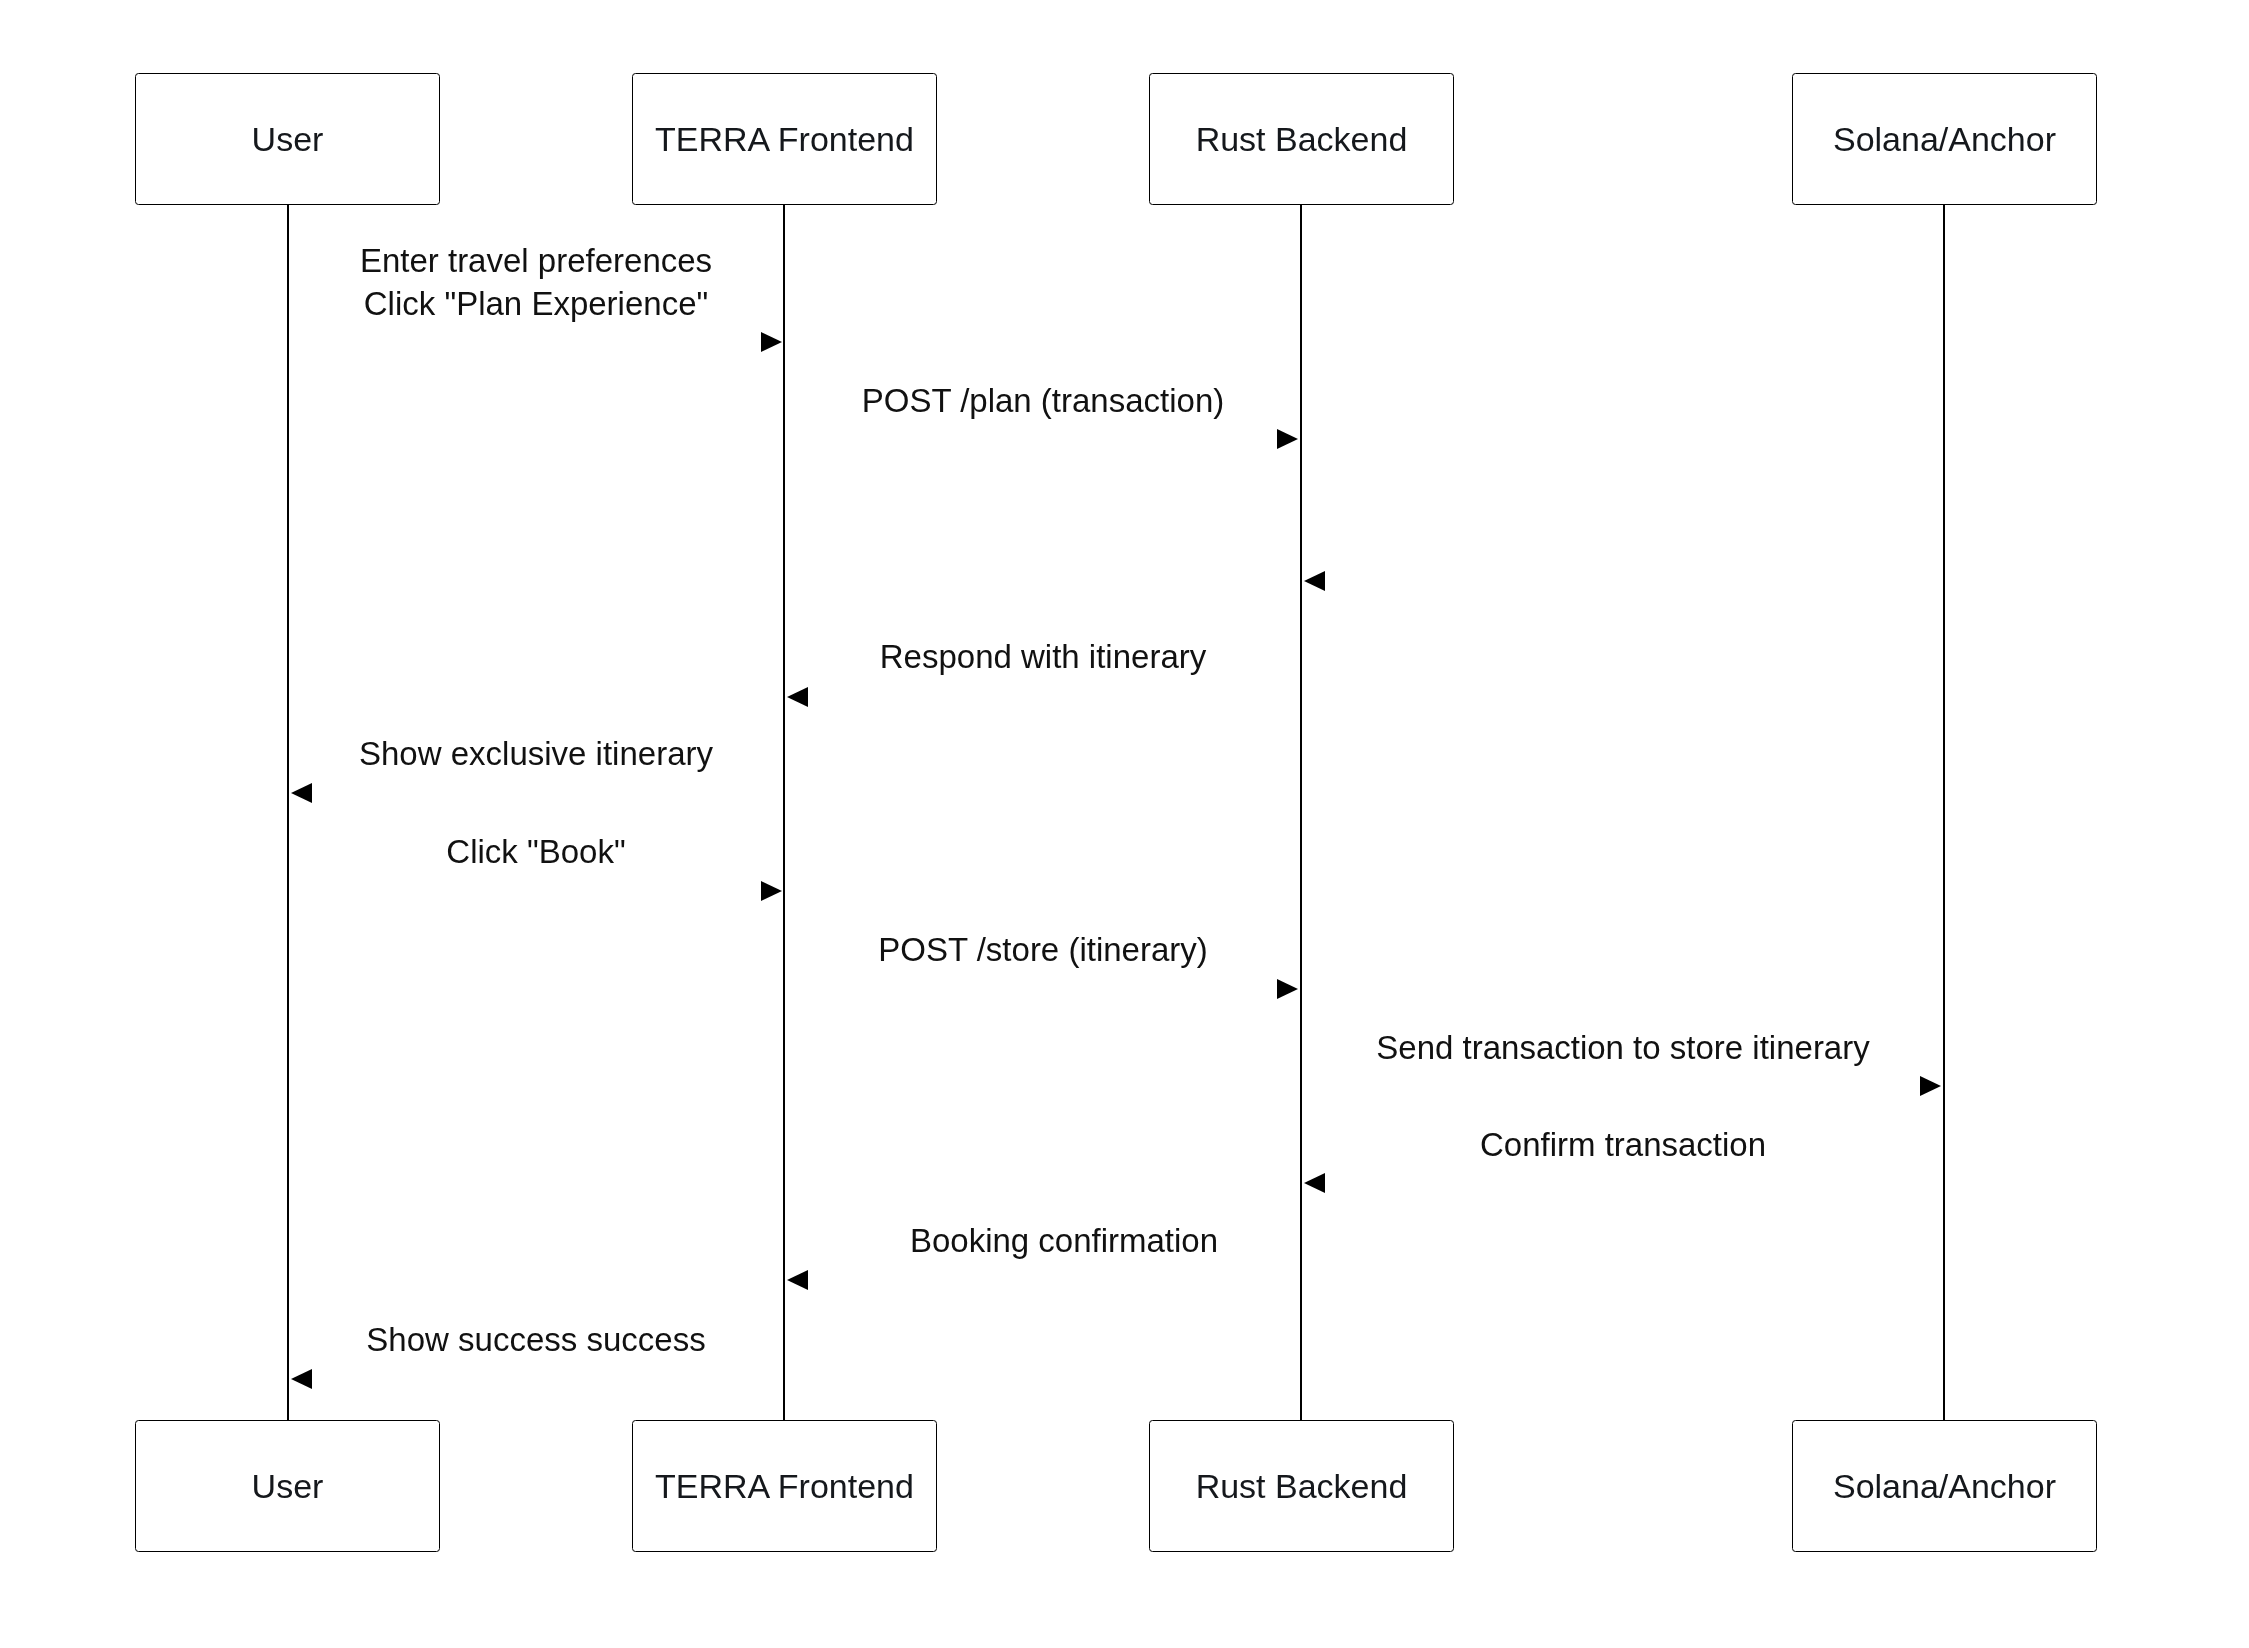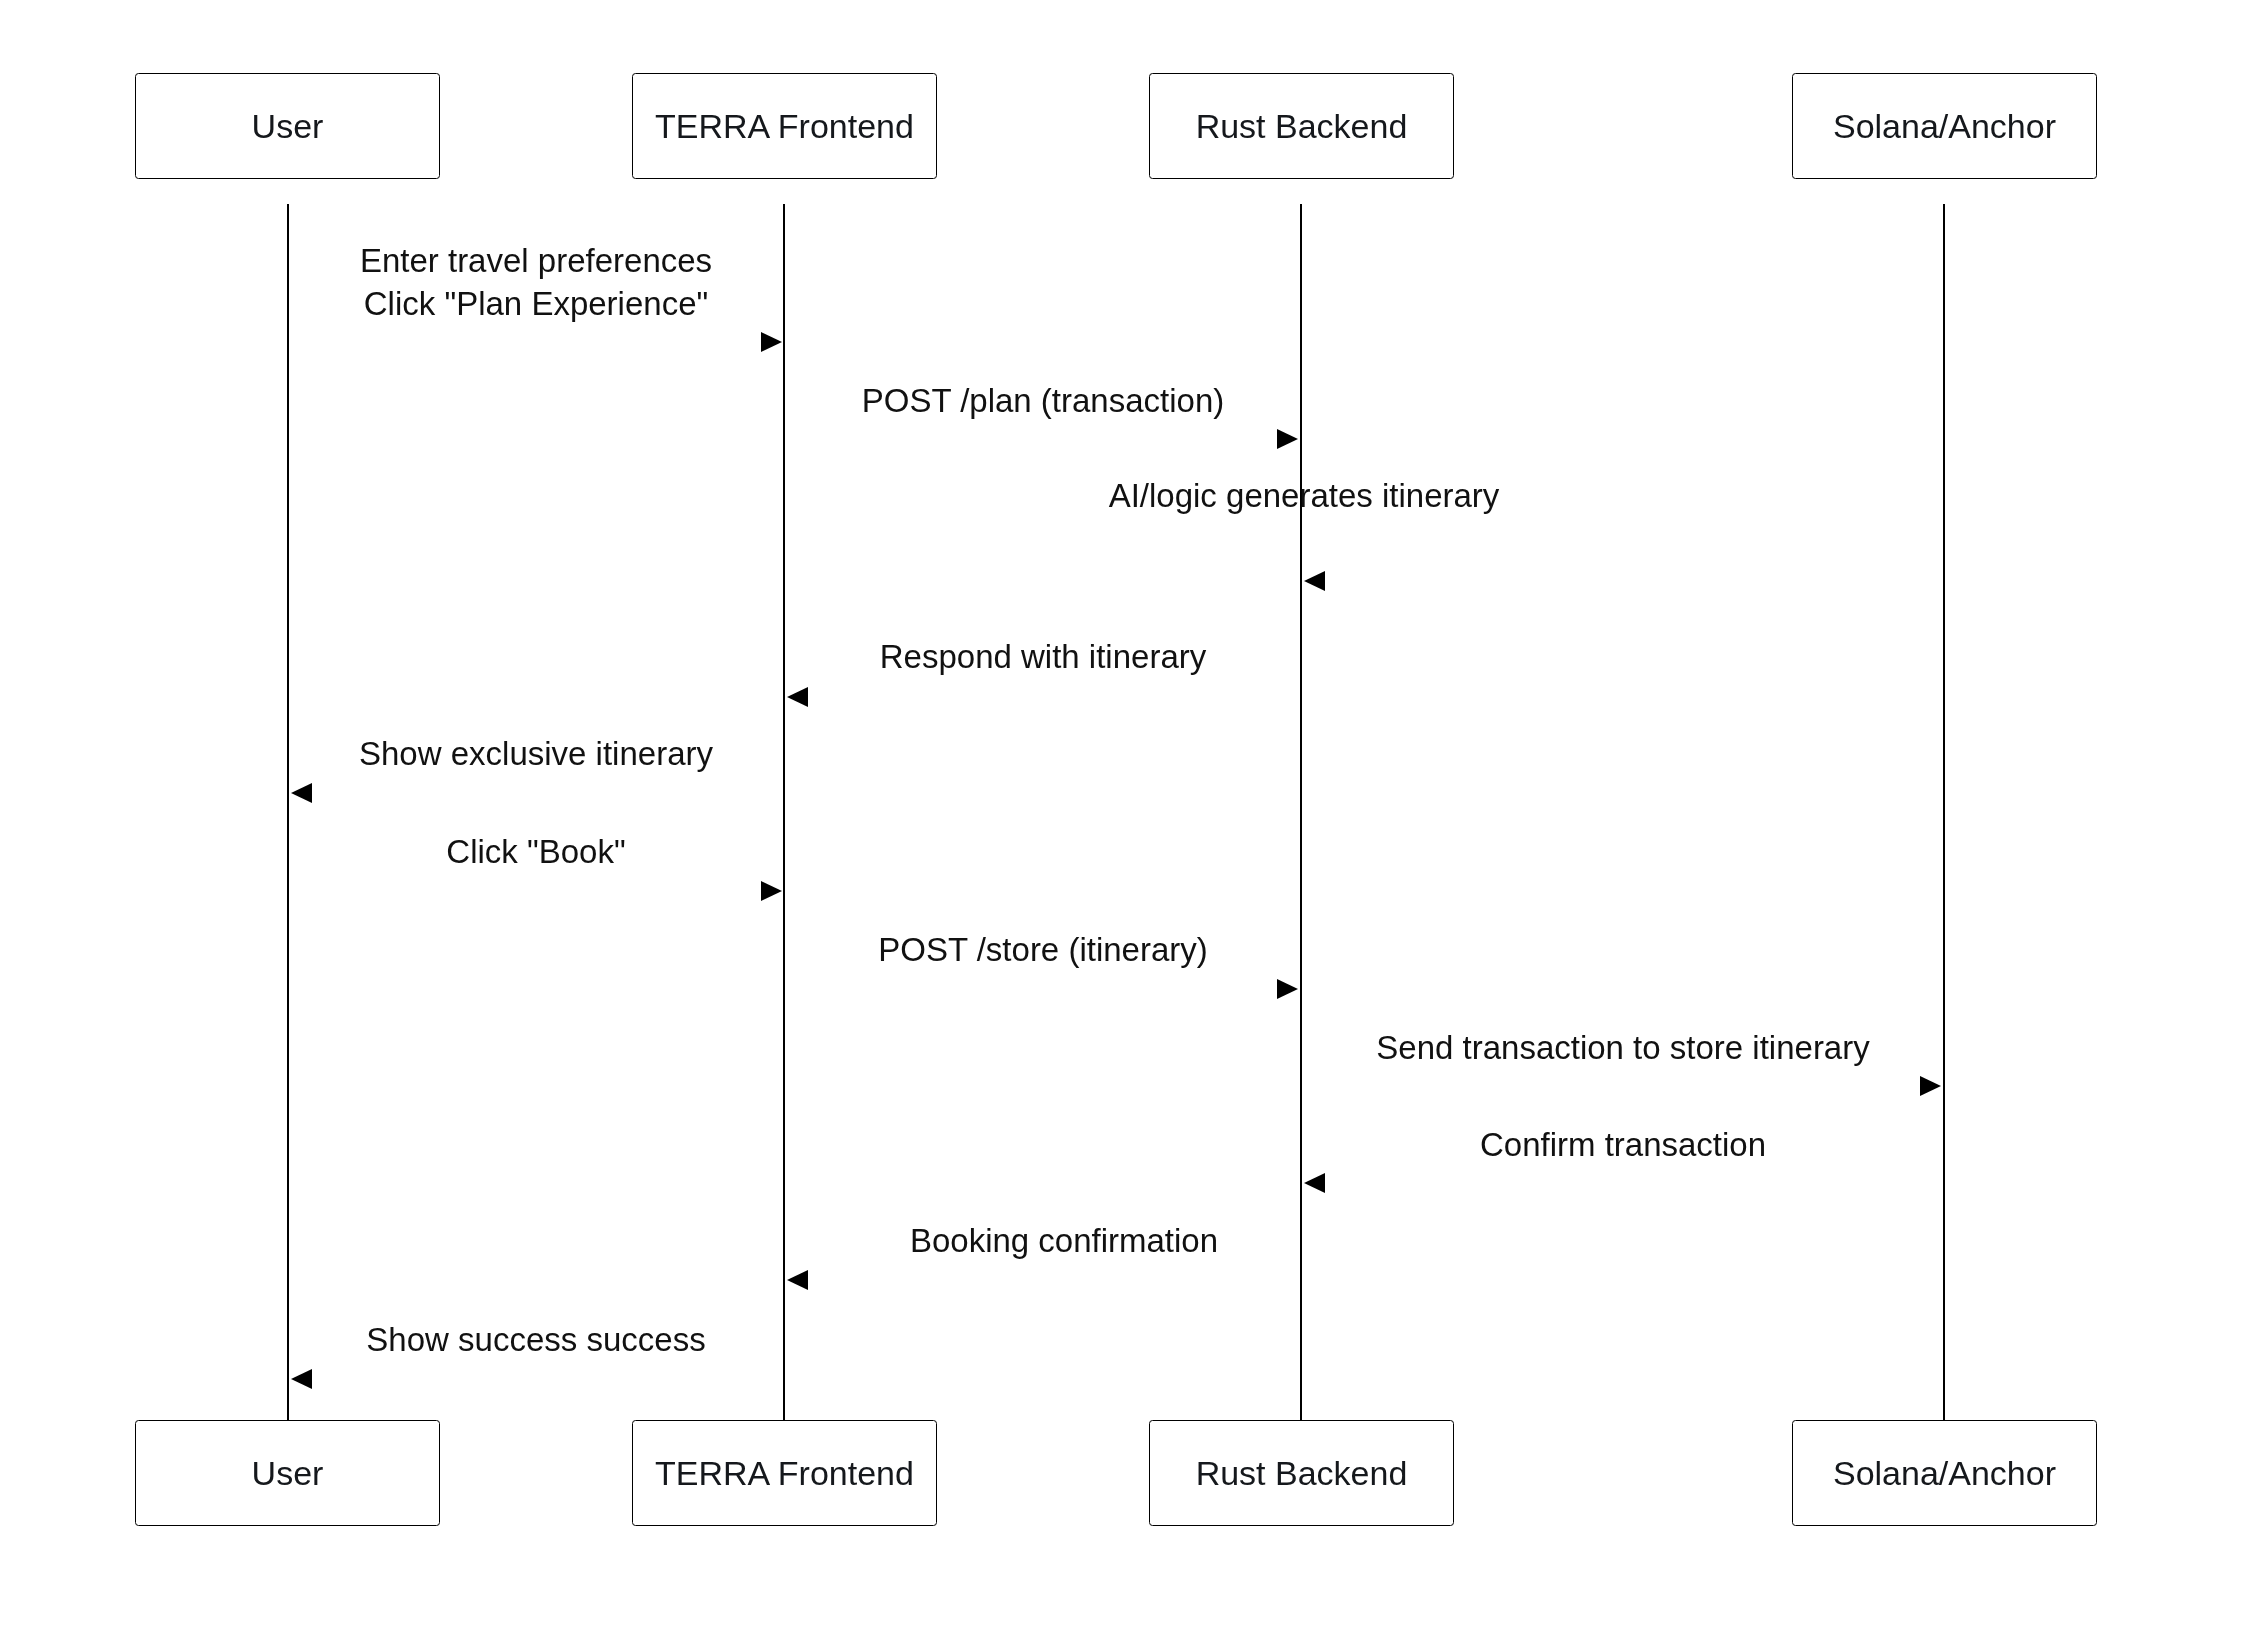--- a/index.html
+++ b/index.html
@@ -12,21 +12,21 @@
     width: 2250px;
     height: 1649px;
     background: #ffffff;
     font-family: "Liberation Sans", "DejaVu Sans", sans-serif;
     overflow: hidden;
   }
   .actor-box {
     position: absolute;
     box-sizing: border-box;
     width: 305px;
-    height: 106px;
+    height: 132px;
     background: #ffffff;
     border: 1.8px solid #000000;
     border-radius: 3.5px;
     display: flex;
     align-items: center;
     justify-content: center;
     z-index: 3;
   }
   .actor-label {
     font-size: 34px;
@@ -90,21 +90,20 @@
       <span class="actor-label">Solana/Anchor</span>
     </div>
     <div class="actor-box" style="left: 1792px; top: 1420px;">
       <span class="actor-label">Solana/Anchor</span>
     </div>
     <div class="msg-label" style="left: 536px; top: 282px;">Enter travel preferences
 Click "Plan Experience"</div>
     <div class="arrowhead right" style="top: 332px; left: 761px;"></div>
     <div class="msg-label" style="left: 1043px; top: 400px;">POST /plan (transaction)</div>
     <div class="arrowhead right" style="top: 429px; left: 1277px;"></div>
-    <div class="msg-label" style="left: 1304px; top: 495px;">AI/logic generates itinerary</div>
     <div class="arrowhead left" style="top: 571px; left: 1304px;"></div>
     <div class="msg-label" style="left: 1043px; top: 656px;">Respond with itinerary</div>
     <div class="arrowhead left" style="top: 687px; left: 787px;"></div>
     <div class="msg-label" style="left: 536px; top: 753px;">Show exclusive itinerary</div>
     <div class="arrowhead left" style="top: 783px; left: 291px;"></div>
     <div class="msg-label" style="left: 536px; top: 851px;">Click "Book"</div>
     <div class="arrowhead right" style="top: 881px; left: 761px;"></div>
     <div class="msg-label" style="left: 1043px; top: 949px;">POST /store (itinerary)</div>
     <div class="arrowhead right" style="top: 979px; left: 1277px;"></div>
     <div class="msg-label" style="left: 1623px; top: 1047px;">Send transaction to store itinerary</div>

